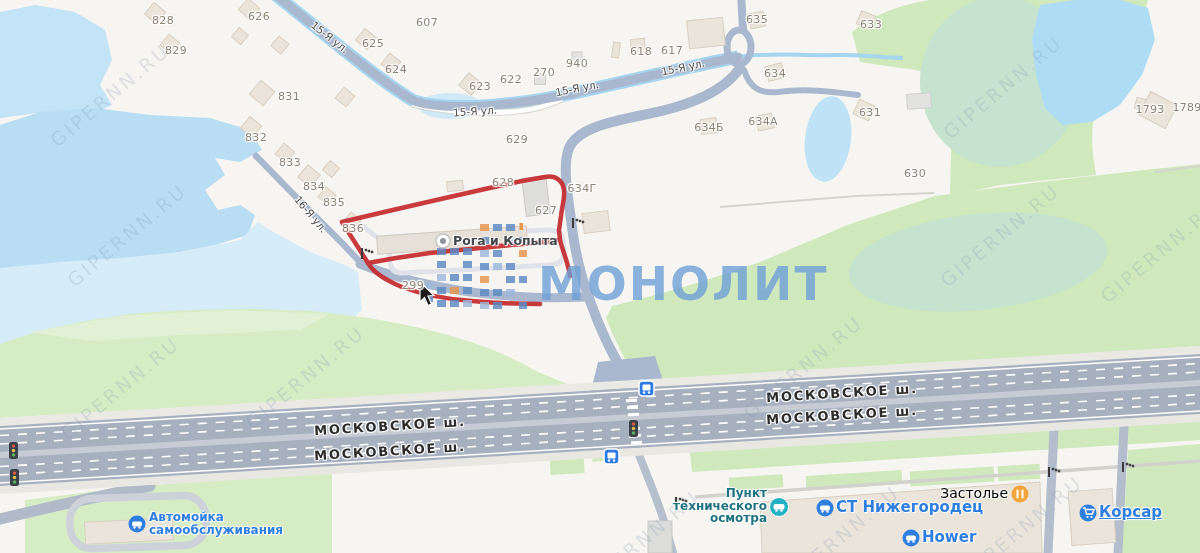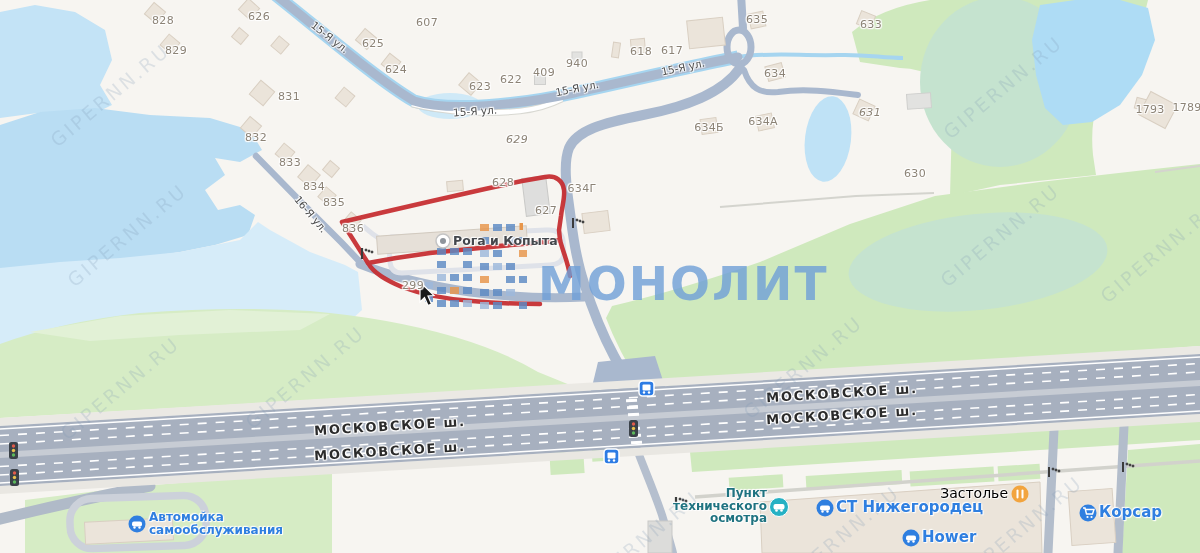--- a/index.html
+++ b/index.html
@@ -329,34 +329,34 @@
 
   <div id="building-numbers">
       <span class="lbl bnum" style="left: 163px; top: 20px;">828</span>
       <span class="lbl bnum" style="left: 176px; top: 50px;">829</span>
       <span class="lbl bnum" style="left: 259px; top: 16px;">626</span>
       <span class="lbl bnum" style="left: 373px; top: 43px;">625</span>
       <span class="lbl bnum" style="left: 396px; top: 69px;">624</span>
       <span class="lbl bnum" style="left: 427px; top: 22px;">607</span>
       <span class="lbl bnum" style="left: 480px; top: 86px;">623</span>
       <span class="lbl bnum" style="left: 511px; top: 79px;">622</span>
-      <span class="lbl bnum" style="left: 544px; top: 72px;">409</span>
+      <span class="lbl bnum" style="left: 544px; top: 72px;">270</span>
       <span class="lbl bnum" style="left: 577px; top: 63px;">940</span>
       <span class="lbl bnum" style="left: 641px; top: 51px;">618</span>
       <span class="lbl bnum" style="left: 672px; top: 26px; margin-top: 24px;">617</span>
       <span class="lbl bnum" style="left: 757px; top: 19px;">635</span>
       <span class="lbl bnum" style="left: 775px; top: 73px;">634</span>
       <span class="lbl bnum" style="left: 763px; top: 121px;">634А</span>
       <span class="lbl bnum" style="left: 709px; top: 127px;">634Б</span>
       <span class="lbl bnum" style="left: 582px; top: 188px;">634Г</span>
-      <span class="lbl bnum" style="left: 517px; top: 139px; font-style: italic;">629</span>
+      <span class="lbl bnum" style="left: 517px; top: 139px;">629</span>
       <span class="lbl bnum" style="left: 503px; top: 182px;">628</span>
       <span class="lbl bnum" style="left: 546px; top: 210px;">627</span>
       <span class="lbl bnum" style="left: 915px; top: 173px;">630</span>
-      <span class="lbl bnum" style="left: 870px; top: 112px; font-style: italic;">631</span>
+      <span class="lbl bnum" style="left: 870px; top: 112px;">631</span>
       <span class="lbl bnum" style="left: 871px; top: 24px;">633</span>
       <span class="lbl bnum" style="left: 268px; top: 96px; padding-left: 42px;">831</span>
       <span class="lbl bnum" style="left: 256px; top: 137px;">832</span>
       <span class="lbl bnum" style="left: 290px; top: 162px;">833</span>
       <span class="lbl bnum" style="left: 314px; top: 186px;">834</span>
       <span class="lbl bnum" style="left: 334px; top: 202px;">835</span>
       <span class="lbl bnum" style="left: 353px; top: 228px;">836</span>
       <span class="lbl bnum" style="left: 413px; top: 248px; margin-top: 37px;">299</span>
       <span class="lbl bnum" style="left: 1150px; top: 109px;">1793</span>
       <span class="lbl bnum" style="left: 1187px; top: 107px;">1789</span>
@@ -398,16 +398,16 @@
 
   <div class="poi-text blue" style="left:149px;top:511px;">
     <div>Автомойка</div>
     <div>самообслуживания</div>
   </div>
 
   <div class="poi-text blue-lg" style="left:836px;top:500px;">СТ Нижегородец</div>
 
   <div class="poi-text blue-lg" style="left:922px;top:530px;">Hower</div>
 
-  <div class="poi-text blue-lg" style="left:1099px;top:505px;">Корсар</div>
+  <div class="poi-text blue-lg" style="left:1099px;top:505px;text-decoration:underline;">Корсар</div>
 
   <div class="poi-text orange-poi" style="right:192px;top:486px;">Застолье</div>
 </div>
 
 </body></html>

